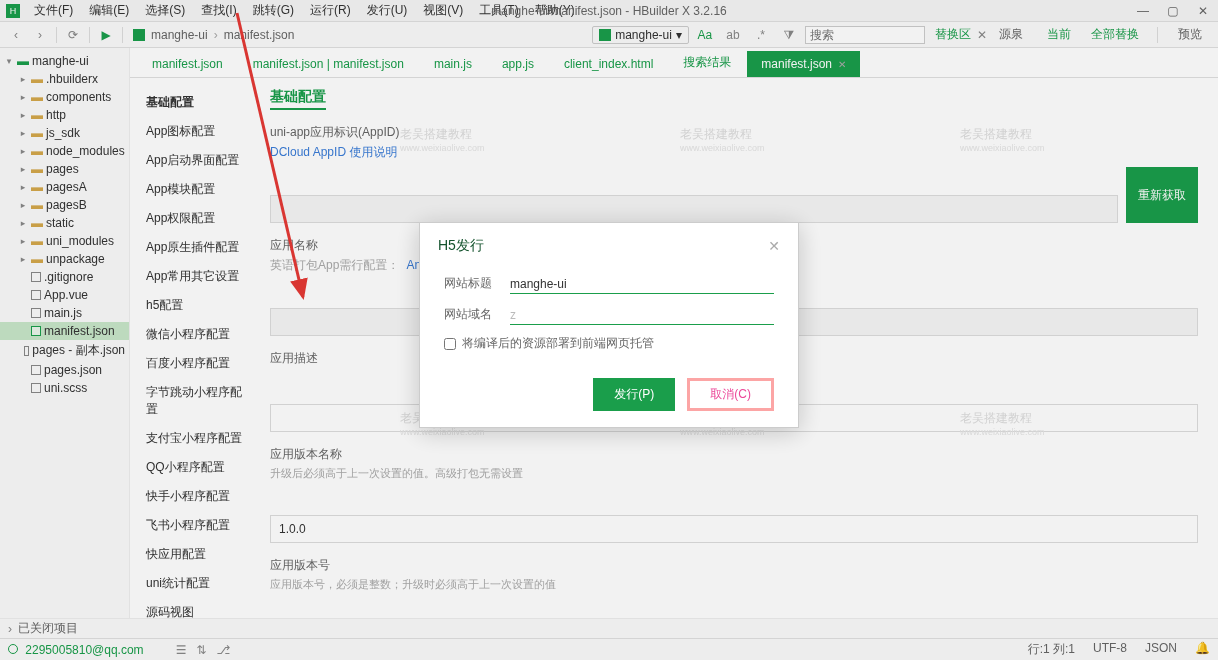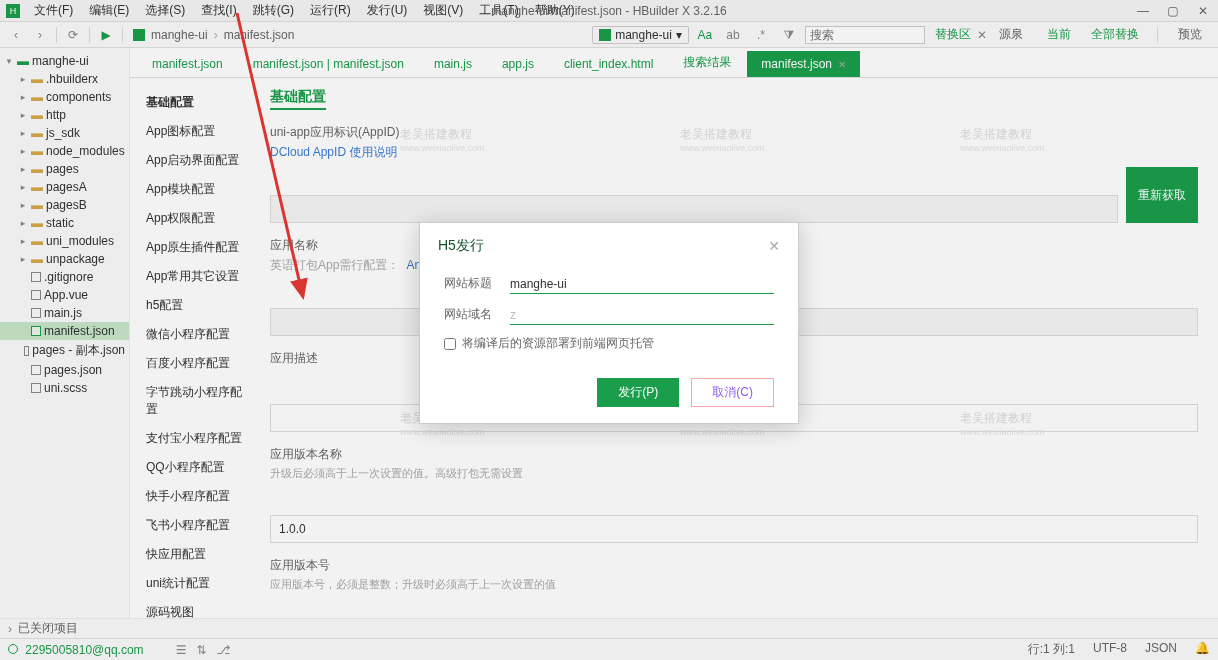--- a/index.html
+++ b/index.html
@@ -74,21 +74,21 @@
 .dialog-body { padding:6px 24px 14px; }
 .drow { display:flex; align-items:flex-start; padding:6px 0; gap:10px; }
 .dlabel { width:56px; color:#666; text-align:left; }
 .dval { flex:1; border-bottom:1px solid #1a9e4b; padding:2px 0; color:#333; }
 .dval.gray { color:#bbb; }
 .dcheck { display:flex; align-items:center; gap:6px; color:#666; padding:4px 0; }
 .dcheck input { width:12px; height:12px; }
 .dialog-foot { display:flex; justify-content:flex-end; gap:12px; padding:8px 24px 16px; }
 .dbtn { padding:5px 20px; cursor:pointer; font-size:12px; }
 .dbtn.primary { background:#1a9e4b; color:#fff; border:1px solid #1a9e4b; }
-.dbtn.default { background:#fff; color:#8b5cf6; border:1px solid #fca5a5; }
+.dbtn.default { background:#fff; color:#ec4899; border:3px solid #fca5a5; }
 
 .red-arrow { position:absolute; pointer-events:none; }
 </style>
 </head>
 <body>
 
 <div class="titlebar">
   <div class="app-icon">H</div>
   <div class="menu">
     <div class="menu-item">文件(F)</div>

